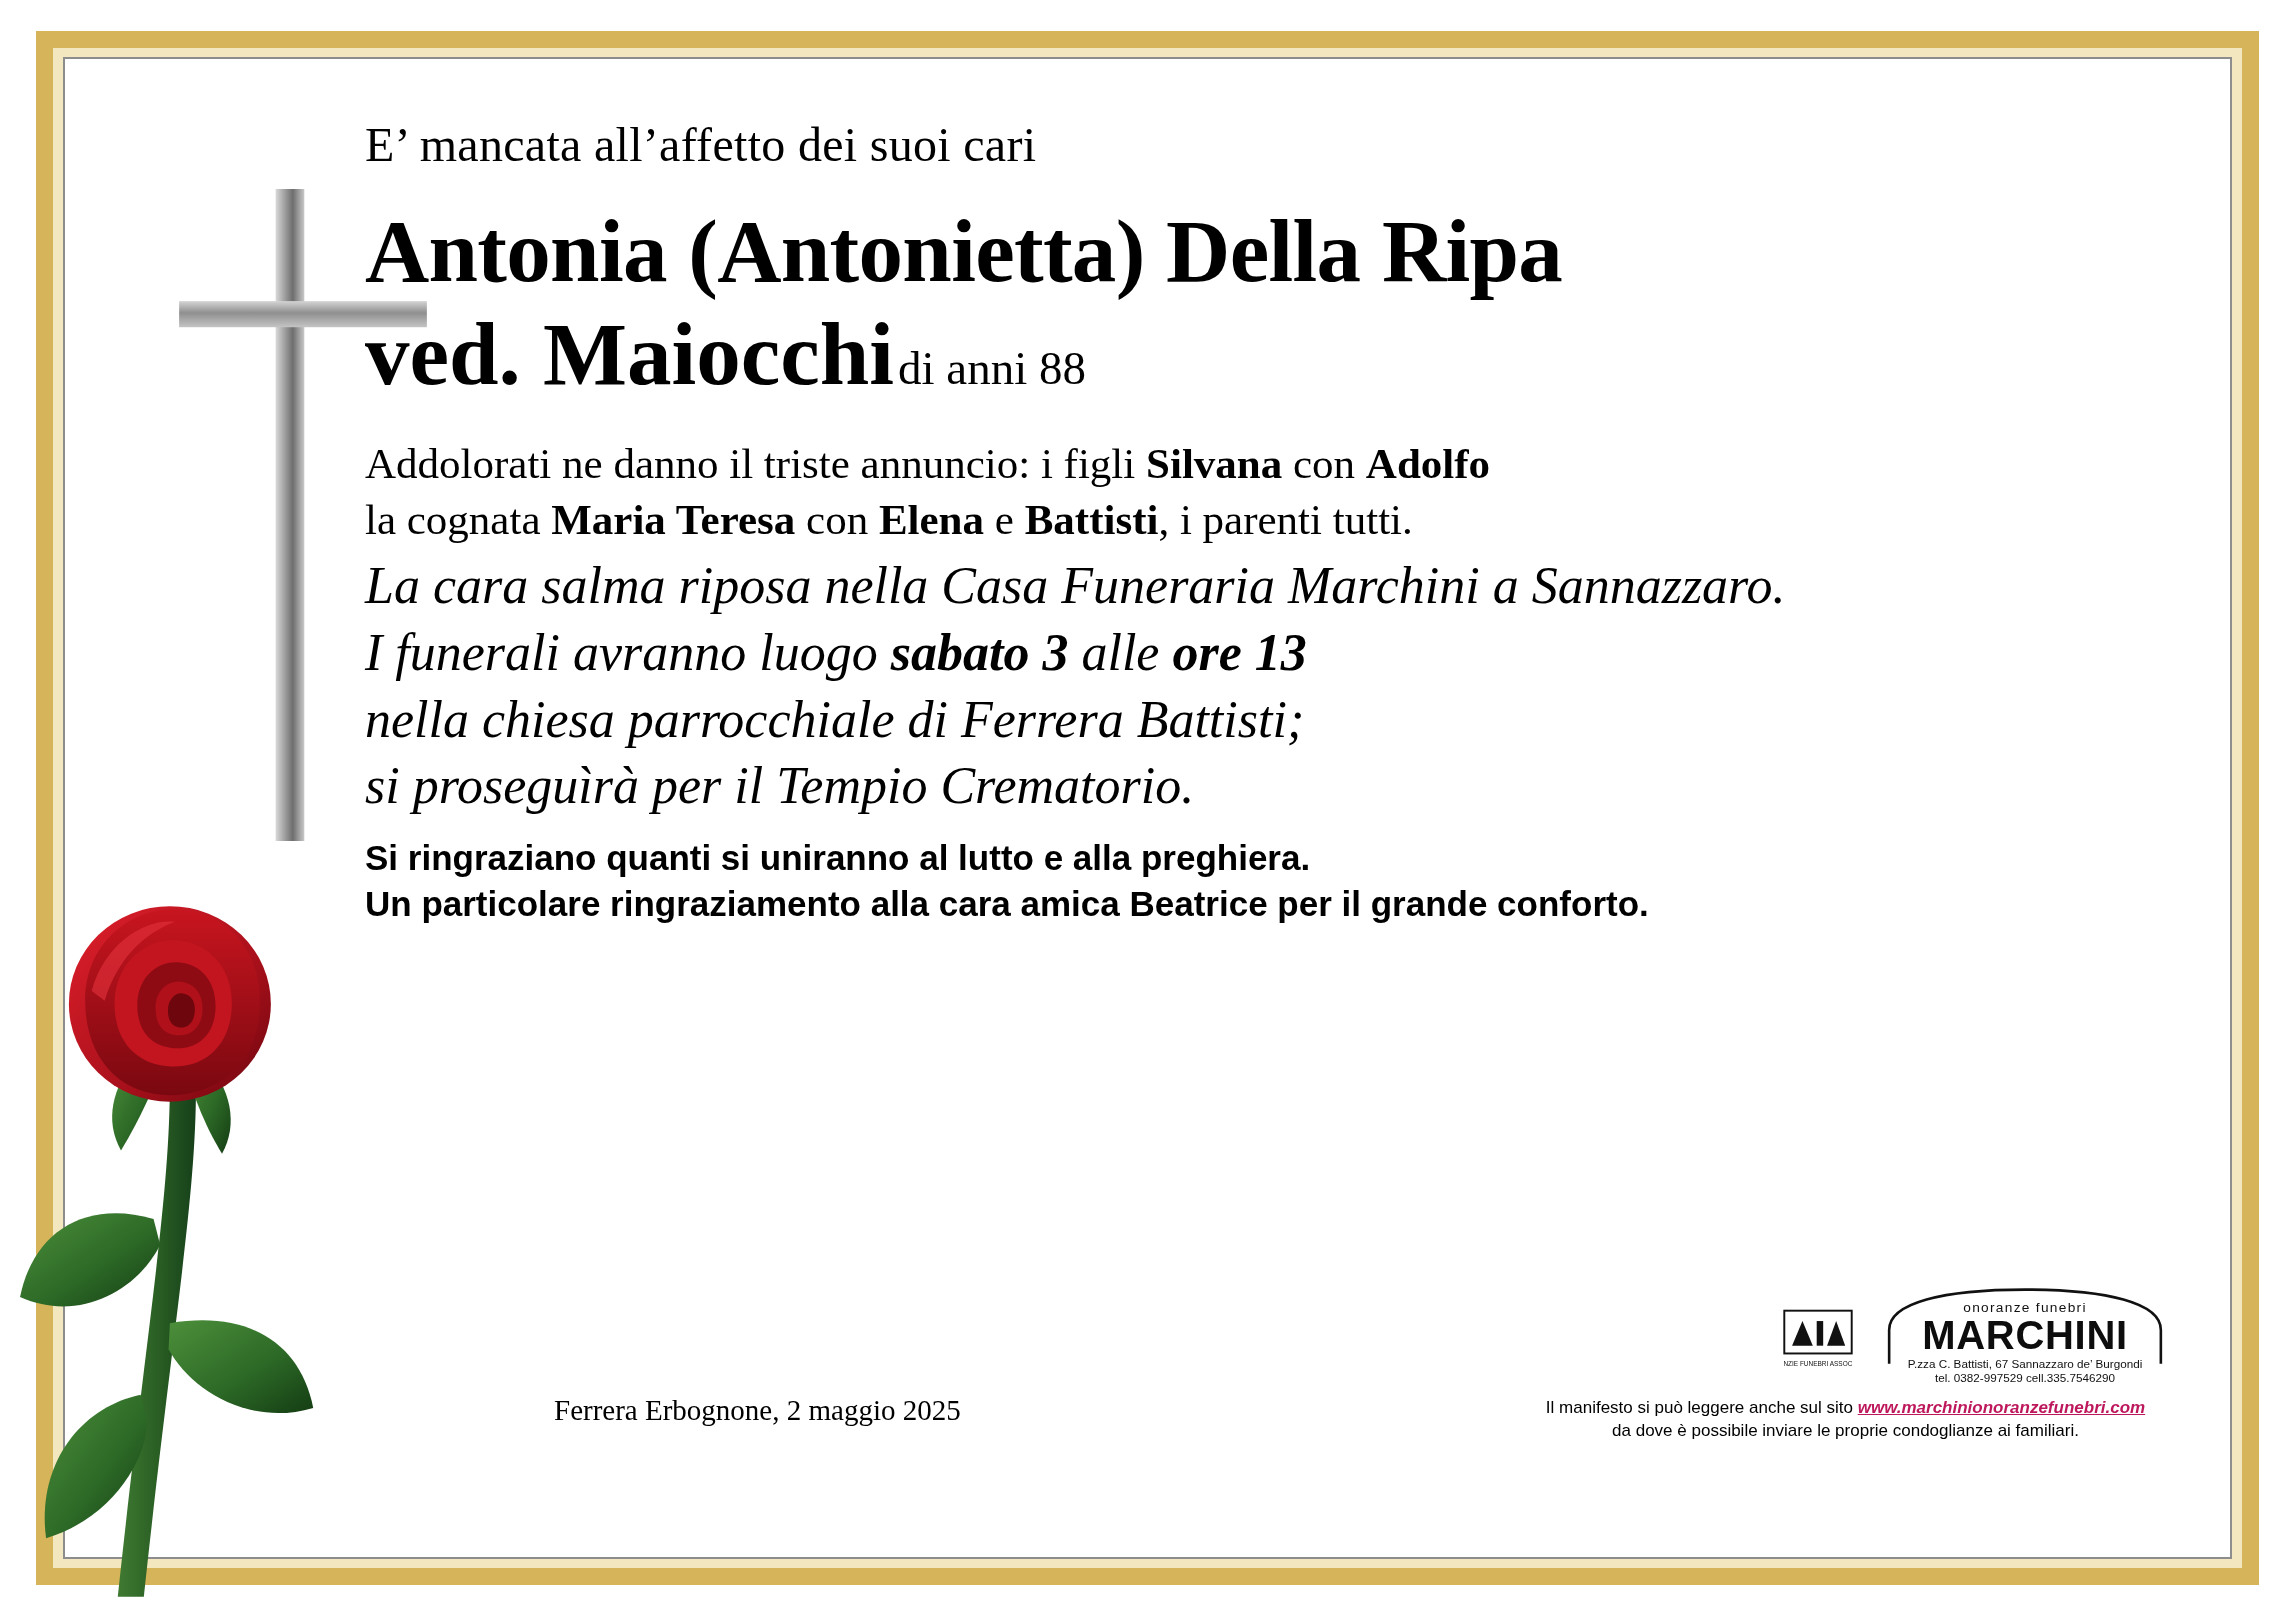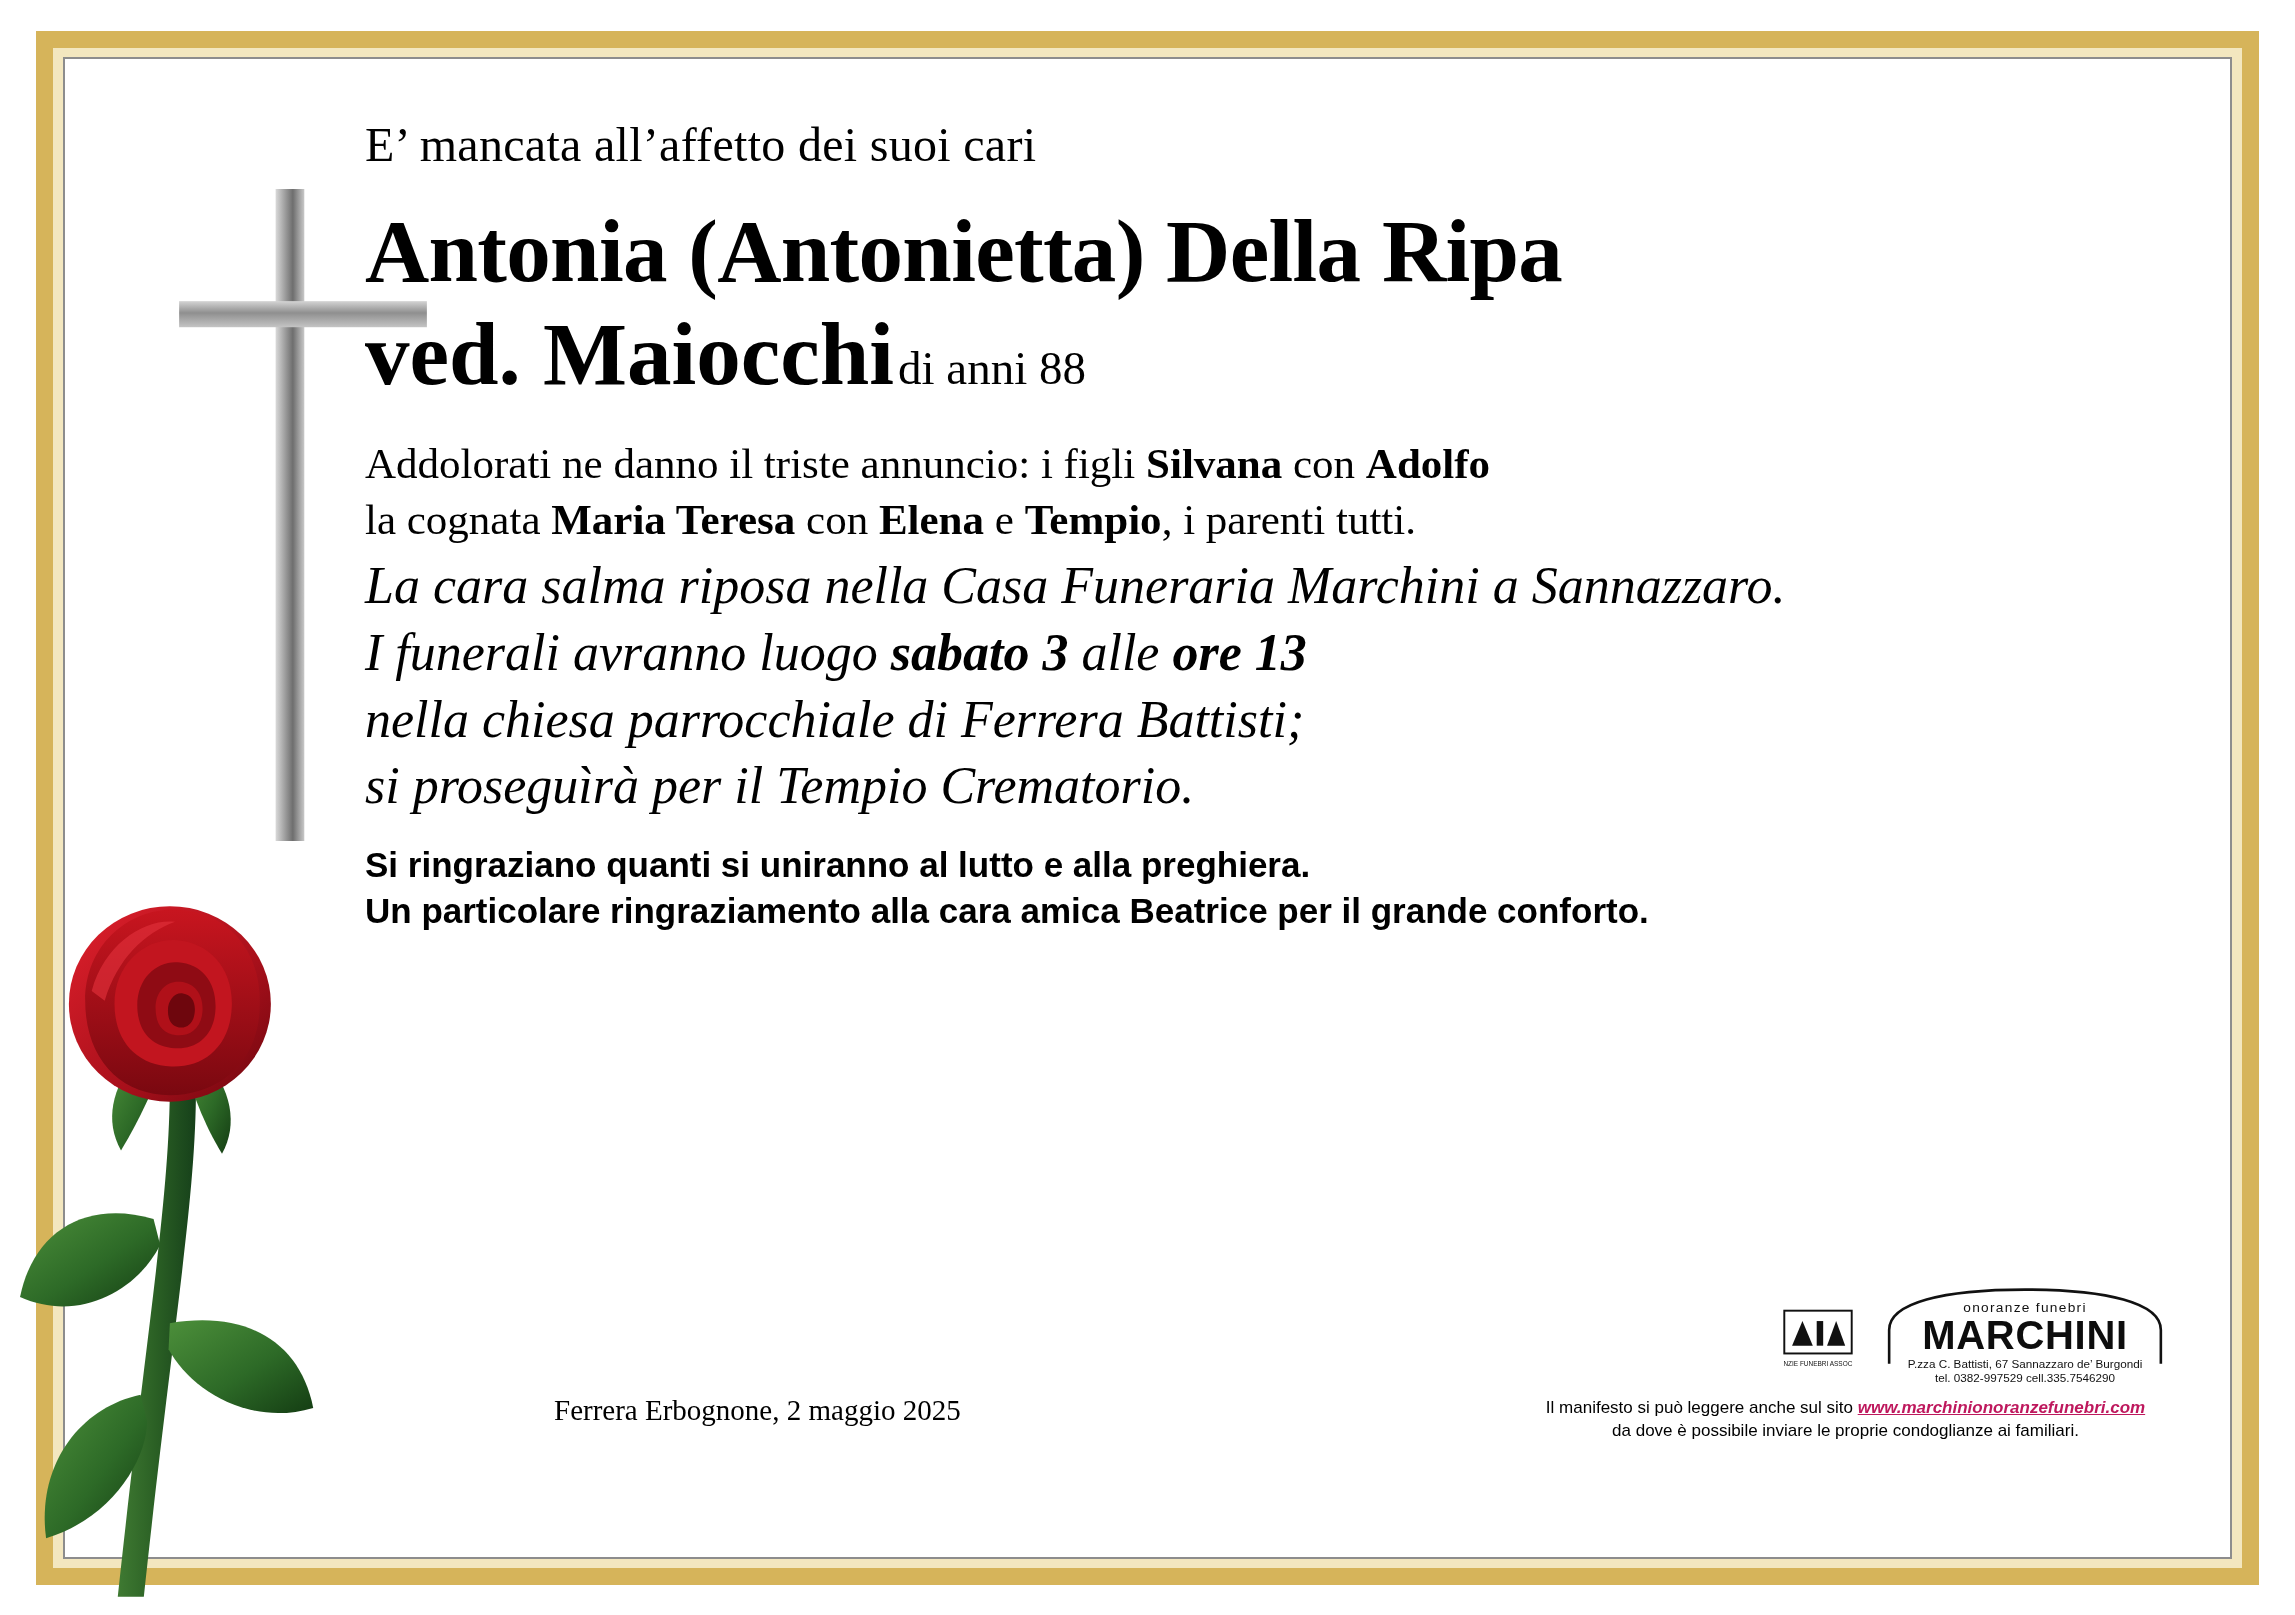--- a/index.html
+++ b/index.html
@@ -111,21 +111,21 @@
   }
   .family b { font-weight: bold; }
   .details {
     margin-top: 6px;
     font-size: 52px;
     font-style: italic;
     line-height: 1.28;
   }
   .details b { font-weight: bold; font-style: italic; }
   .thanks {
-    margin-top: 22px;
+    margin-top: 15px;
     font-family: "Liberation Sans", sans-serif;
     font-size: 35px;
     font-weight: bold;
     line-height: 1.32;
   }
 
   
   .place-date {
     position: absolute;
     left: 554px;
@@ -294,21 +294,21 @@
 
     <div>
       <span class="name-line2" style="display:inline">ved. Maiocchi</span><span class="age">di anni 88</span>
     </div>
 
     <div class="family">
       <div>
         <span>Addolorati ne danno il triste annuncio: i figli </span><b>Silvana</b><span> con </span><b>Adolfo</b>
       </div>
       <div>
-        <span>la cognata </span><b>Maria Teresa</b><span> con </span><b>Elena</b><span> e </span><b>Tempio</b><span>, i parenti tutti.</span>
+        <span>la cognata </span><b>Maria Teresa</b><span> con </span><b>Elena</b><span> e </span><b>Battisti</b><span>, i parenti tutti.</span>
       </div>
     </div>
 
     <div class="details">
       <div>La cara salma riposa nella Casa Funeraria Marchini a Sannazzaro.</div>
       <div>
         <span>I funerali avranno luogo </span><b>sabato 3</b><span> alle </span><b>ore 13</b>
       </div>
       <div>nella chiesa parrocchiale di Ferrera Battisti;</div>
       <div>si proseguìrà per il Tempio Crematorio.</div>

